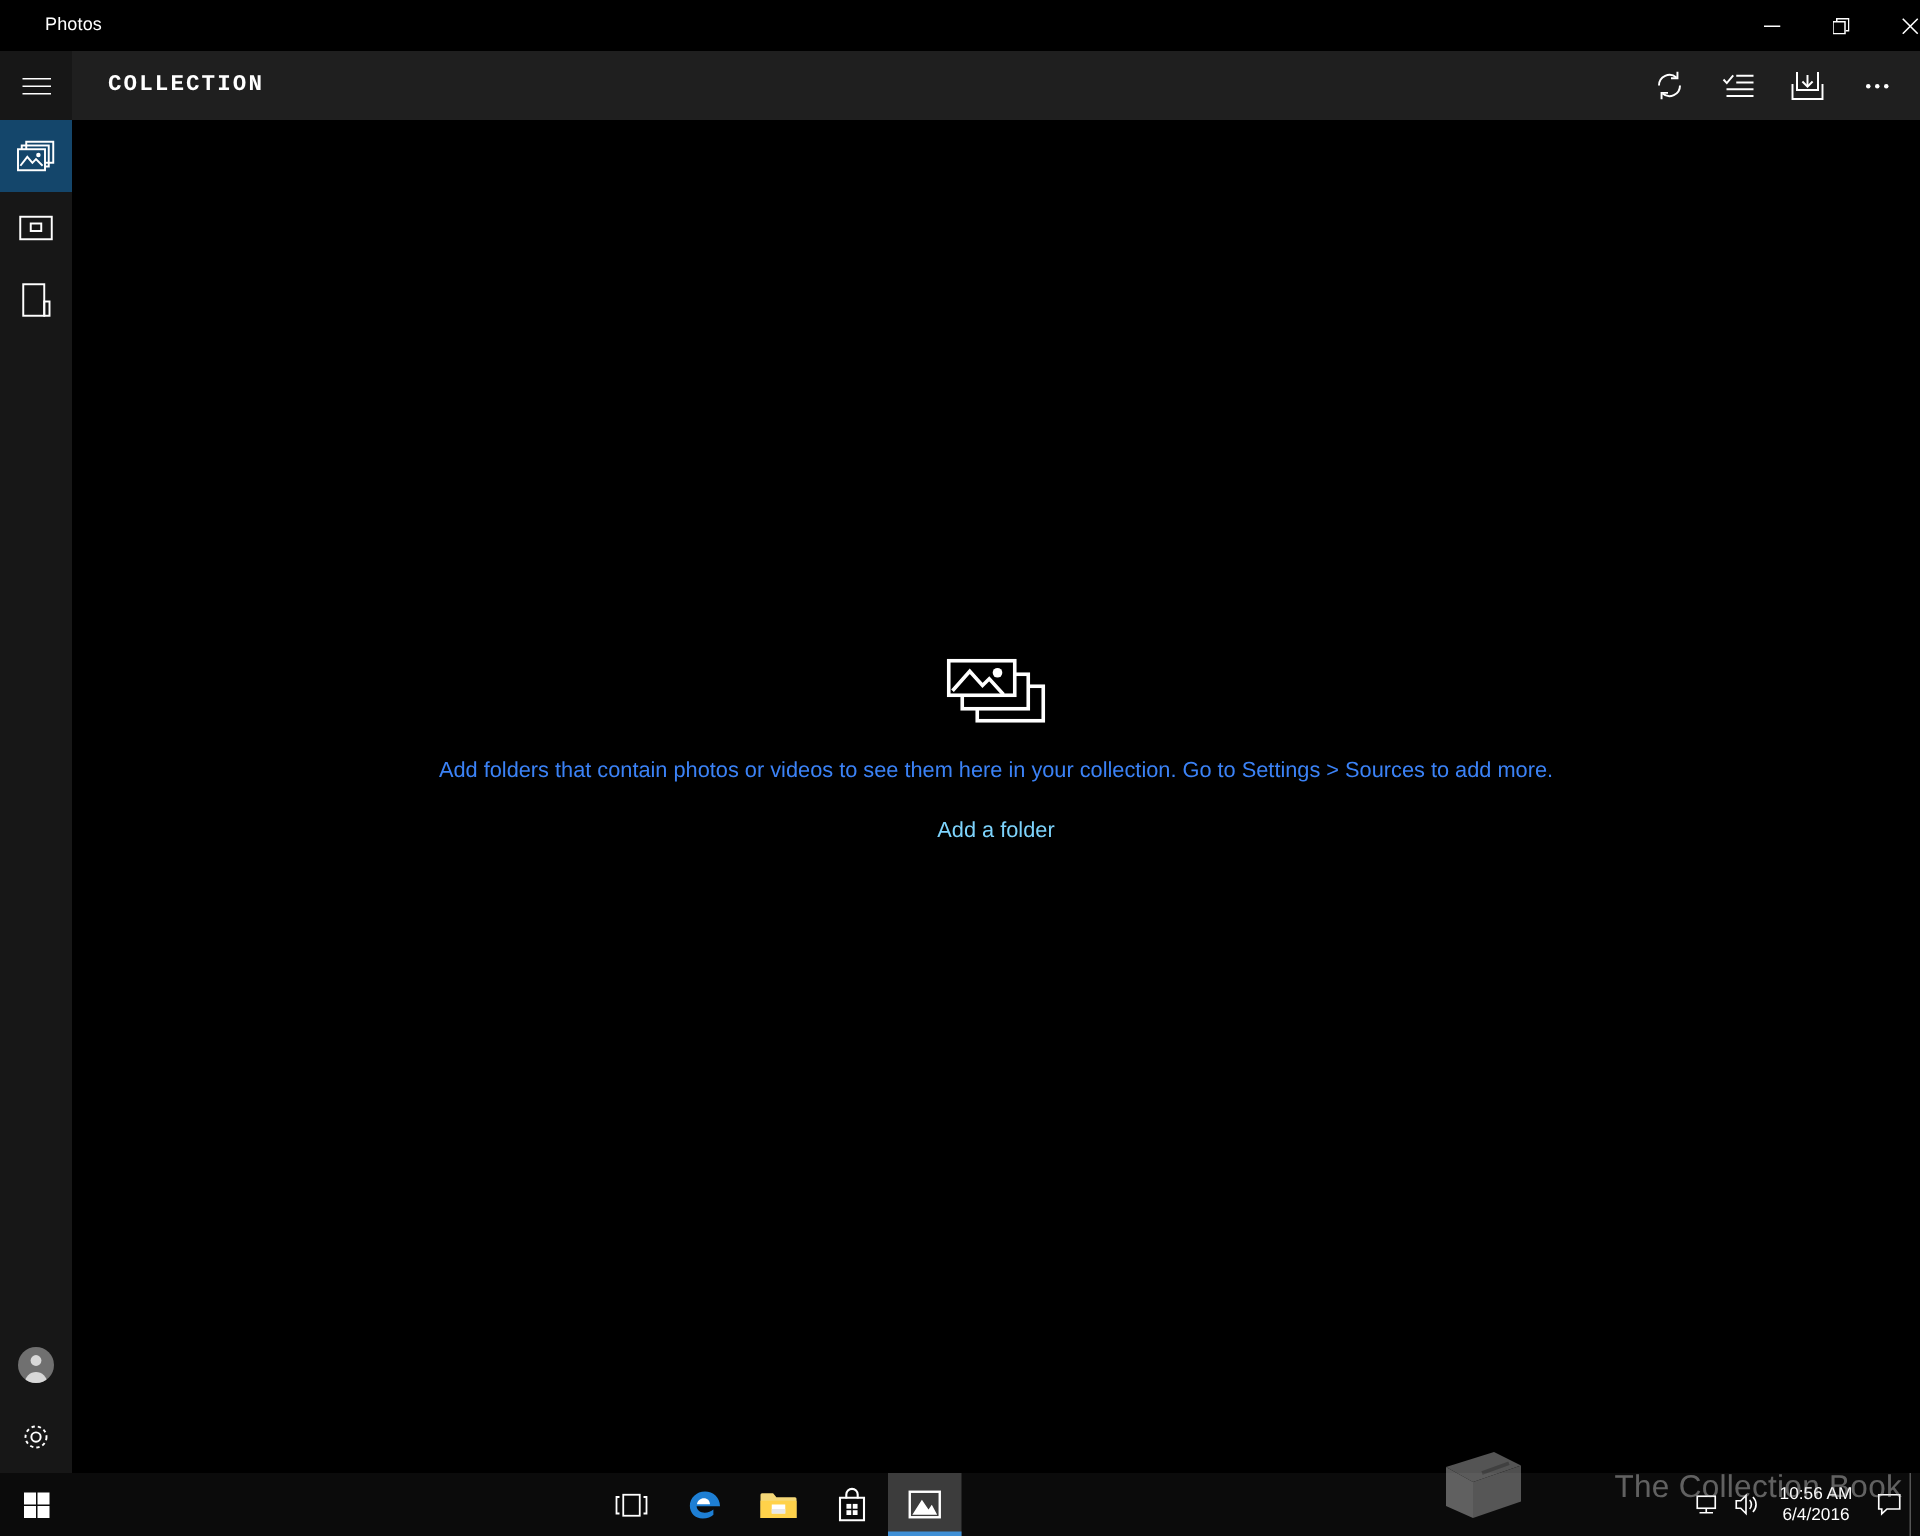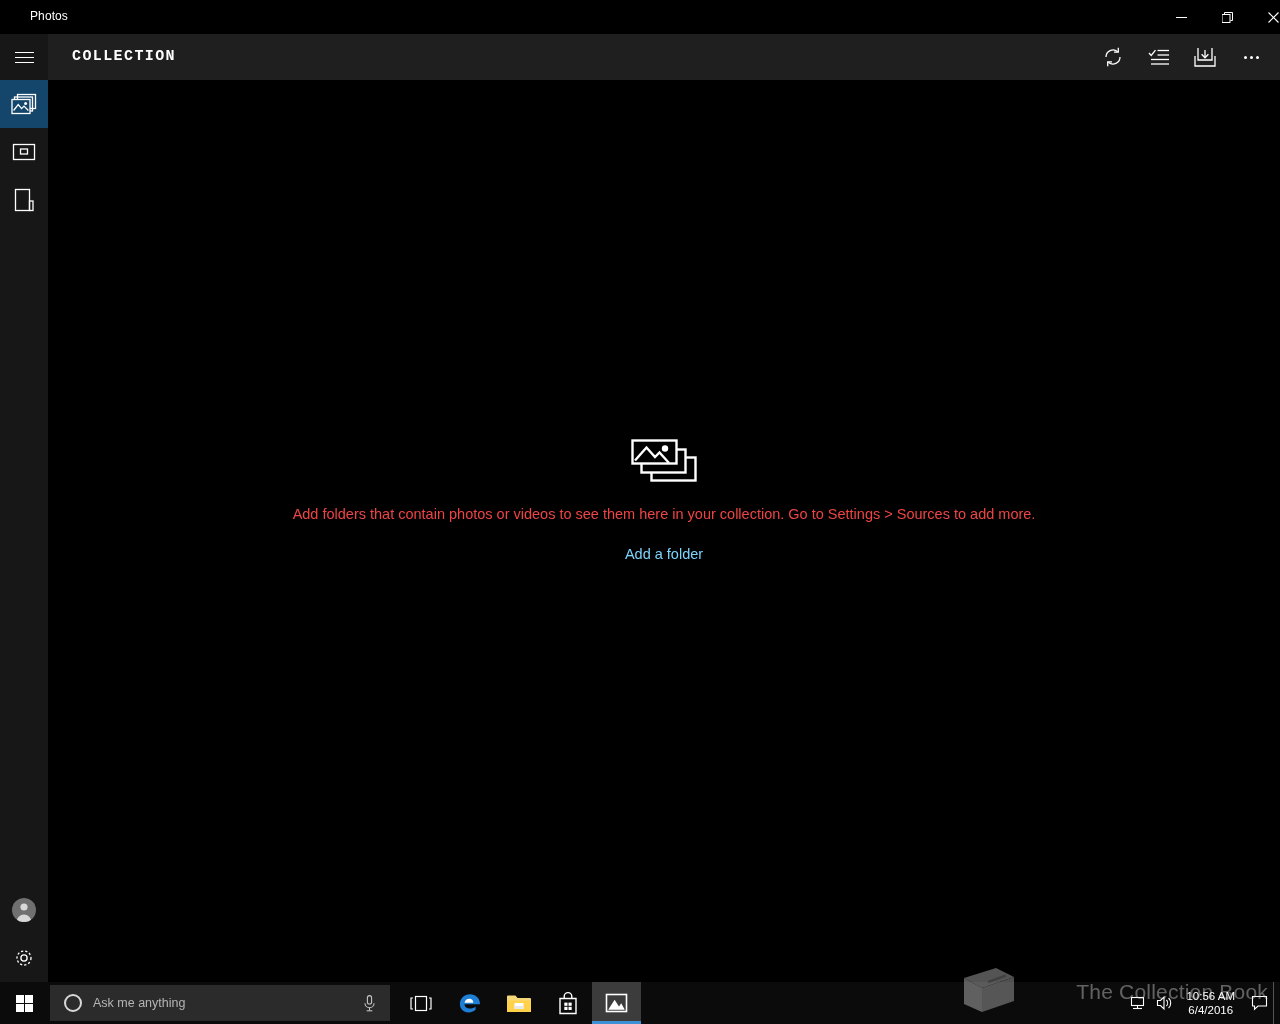--- a/index.html
+++ b/index.html
@@ -170,21 +170,21 @@
   }
   .empty-title {
     font-size: 34px;
     font-weight: 300;
     color: #ffffff;
     line-height: 40px;
     margin-bottom: 19px;
   }
   .empty-desc {
     font-size: 14.5px;
-    color: #ef4444;
+    color: #3b82f6;
     font-weight: 400;
     margin-bottom: 23px;
   }
   .empty-link {
     font-size: 14.5px;
     color: #7dd3fc;
     text-decoration: none;
     cursor: default;
   }
 
@@ -461,32 +461,20 @@
 <div class="taskbar">
   <div class="start-btn">
     <div class="win-logo">
         <i></i>
         <i></i>
         <i></i>
         <i></i>
       </div>
   </div>
 
-  <div class="cortana">
-    <div class="cortana-circle"></div>
-    <div class="cortana-text">Ask me anything</div>
-    <div class="cortana-mic">
-      <svg width="13" height="17" viewBox="0 0 13 17">
-        <rect x="4.4" y="0.6" width="4.2" height="8.4" rx="2.1" fill="none" stroke="#c4c4c4" stroke-width="1.1"></rect>
-        <path d="M2 8.2a4.5 4.5 0 0 0 9 0" fill="none" stroke="#c4c4c4" stroke-width="1.1"></path>
-        <line x1="6.5" y1="12.6" x2="6.5" y2="15.3" stroke="#c4c4c4" stroke-width="1.1"></line>
-        <line x1="3.7" y1="15.8" x2="9.3" y2="15.8" stroke="#c4c4c4" stroke-width="1.1"></line>
-      </svg>
-    </div>
-  </div>
 
   <div class="tasks">
     <div class="task-btn">
       <svg width="22" height="17" viewBox="0 0 22 17">
         <rect x="5.5" y="1.5" width="11" height="14" fill="none" stroke="#ffffff" stroke-width="1.2"></rect>
         <polyline points="3,3 1,3 1,14 3,14" fill="none" stroke="#ffffff" stroke-width="1.2"></polyline>
         <polyline points="19,3 21,3 21,14 19,14" fill="none" stroke="#ffffff" stroke-width="1.2"></polyline>
       </svg>
     </div>
     <div class="task-btn">

